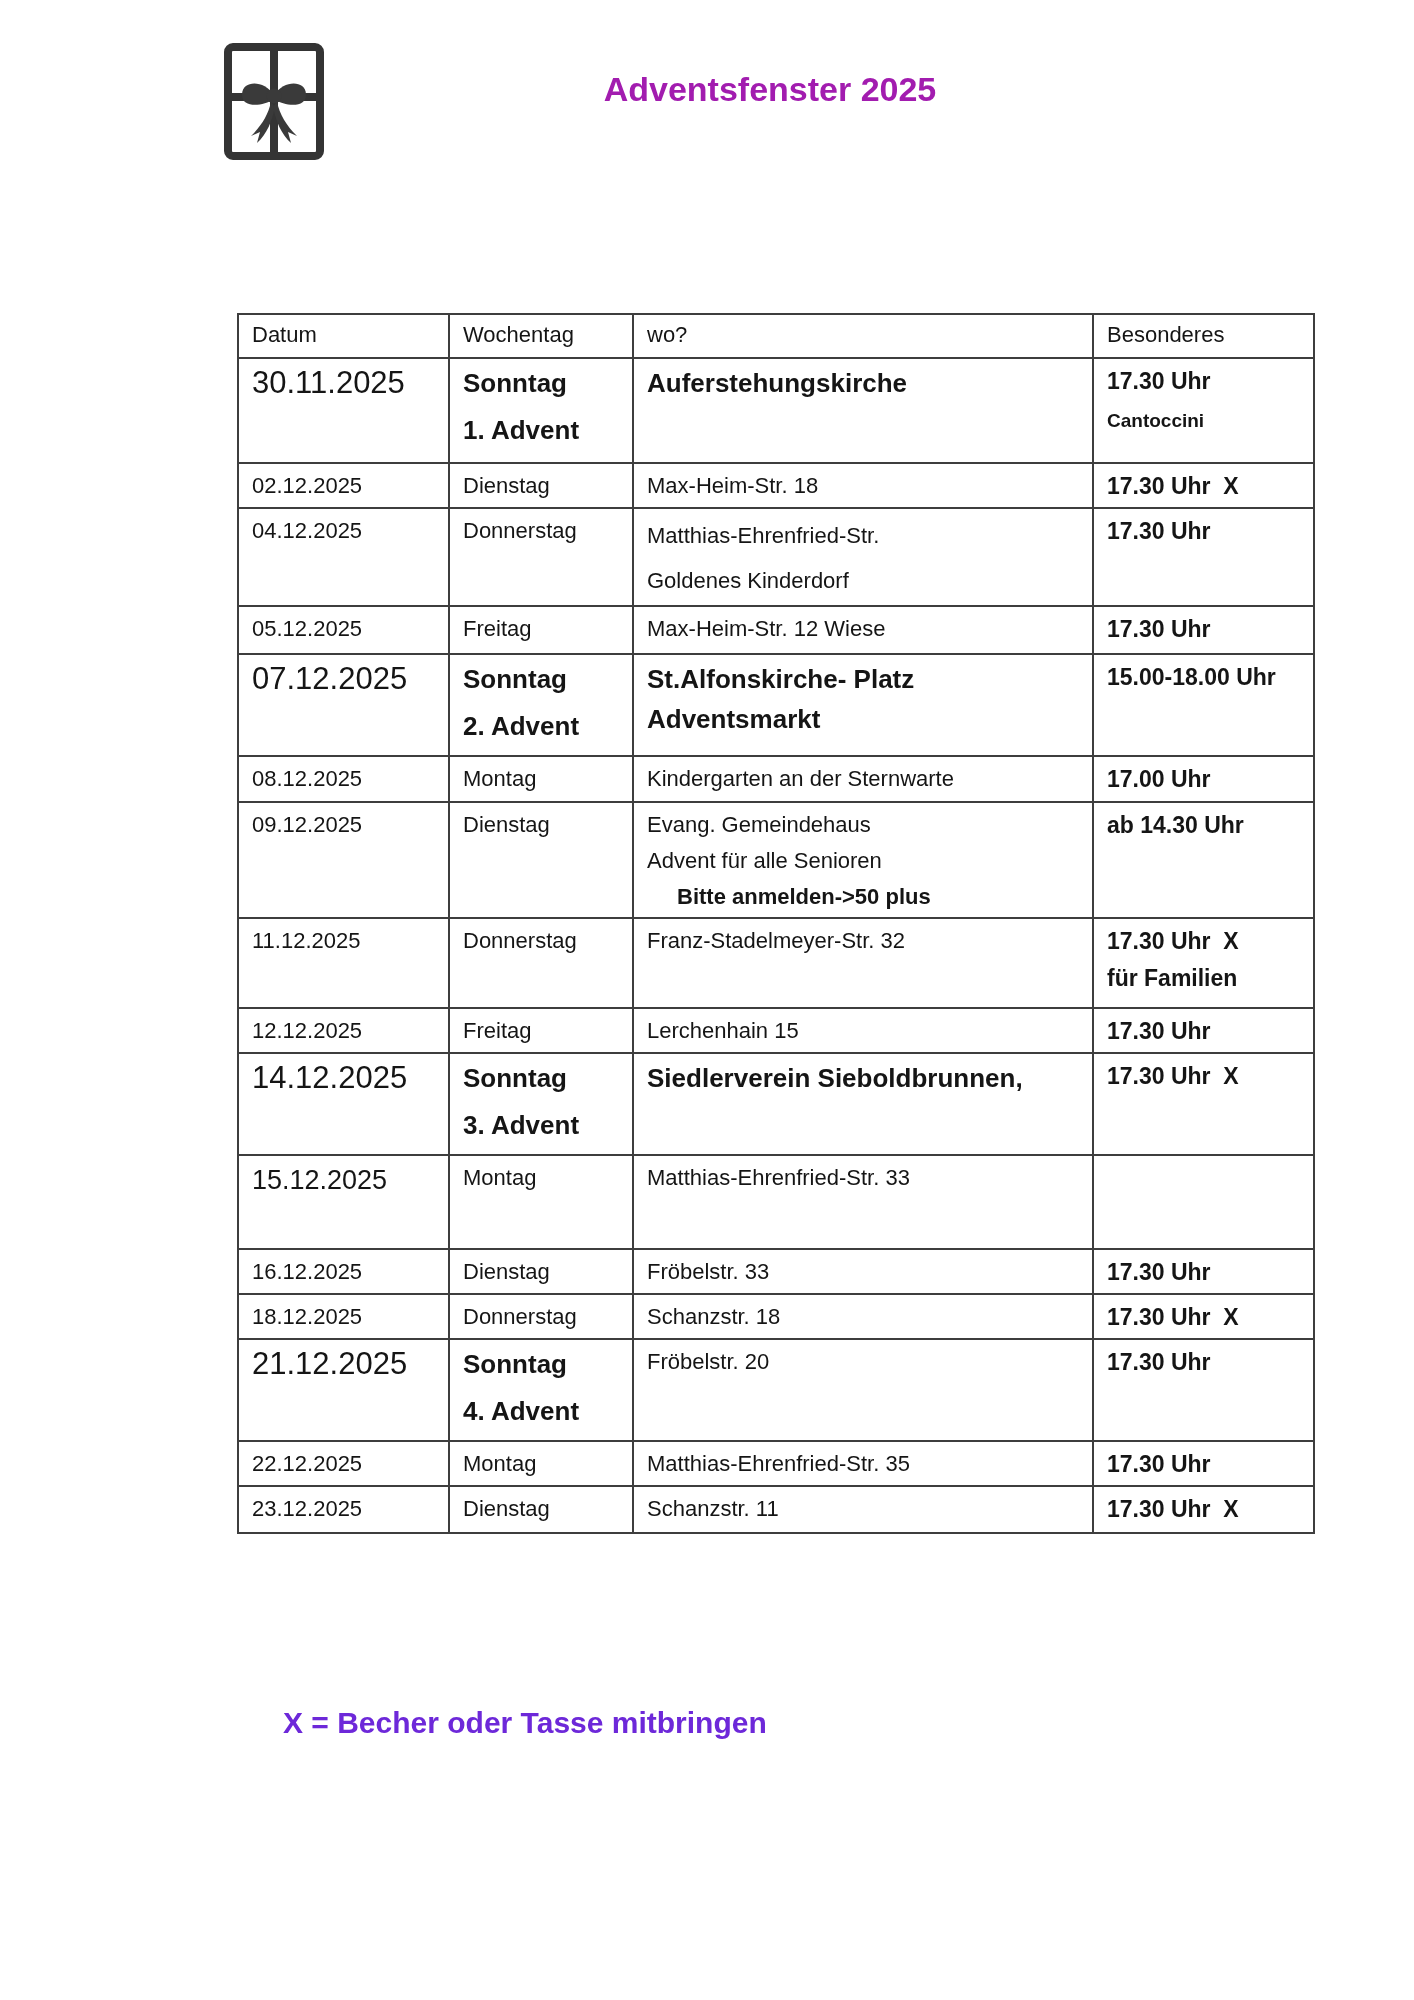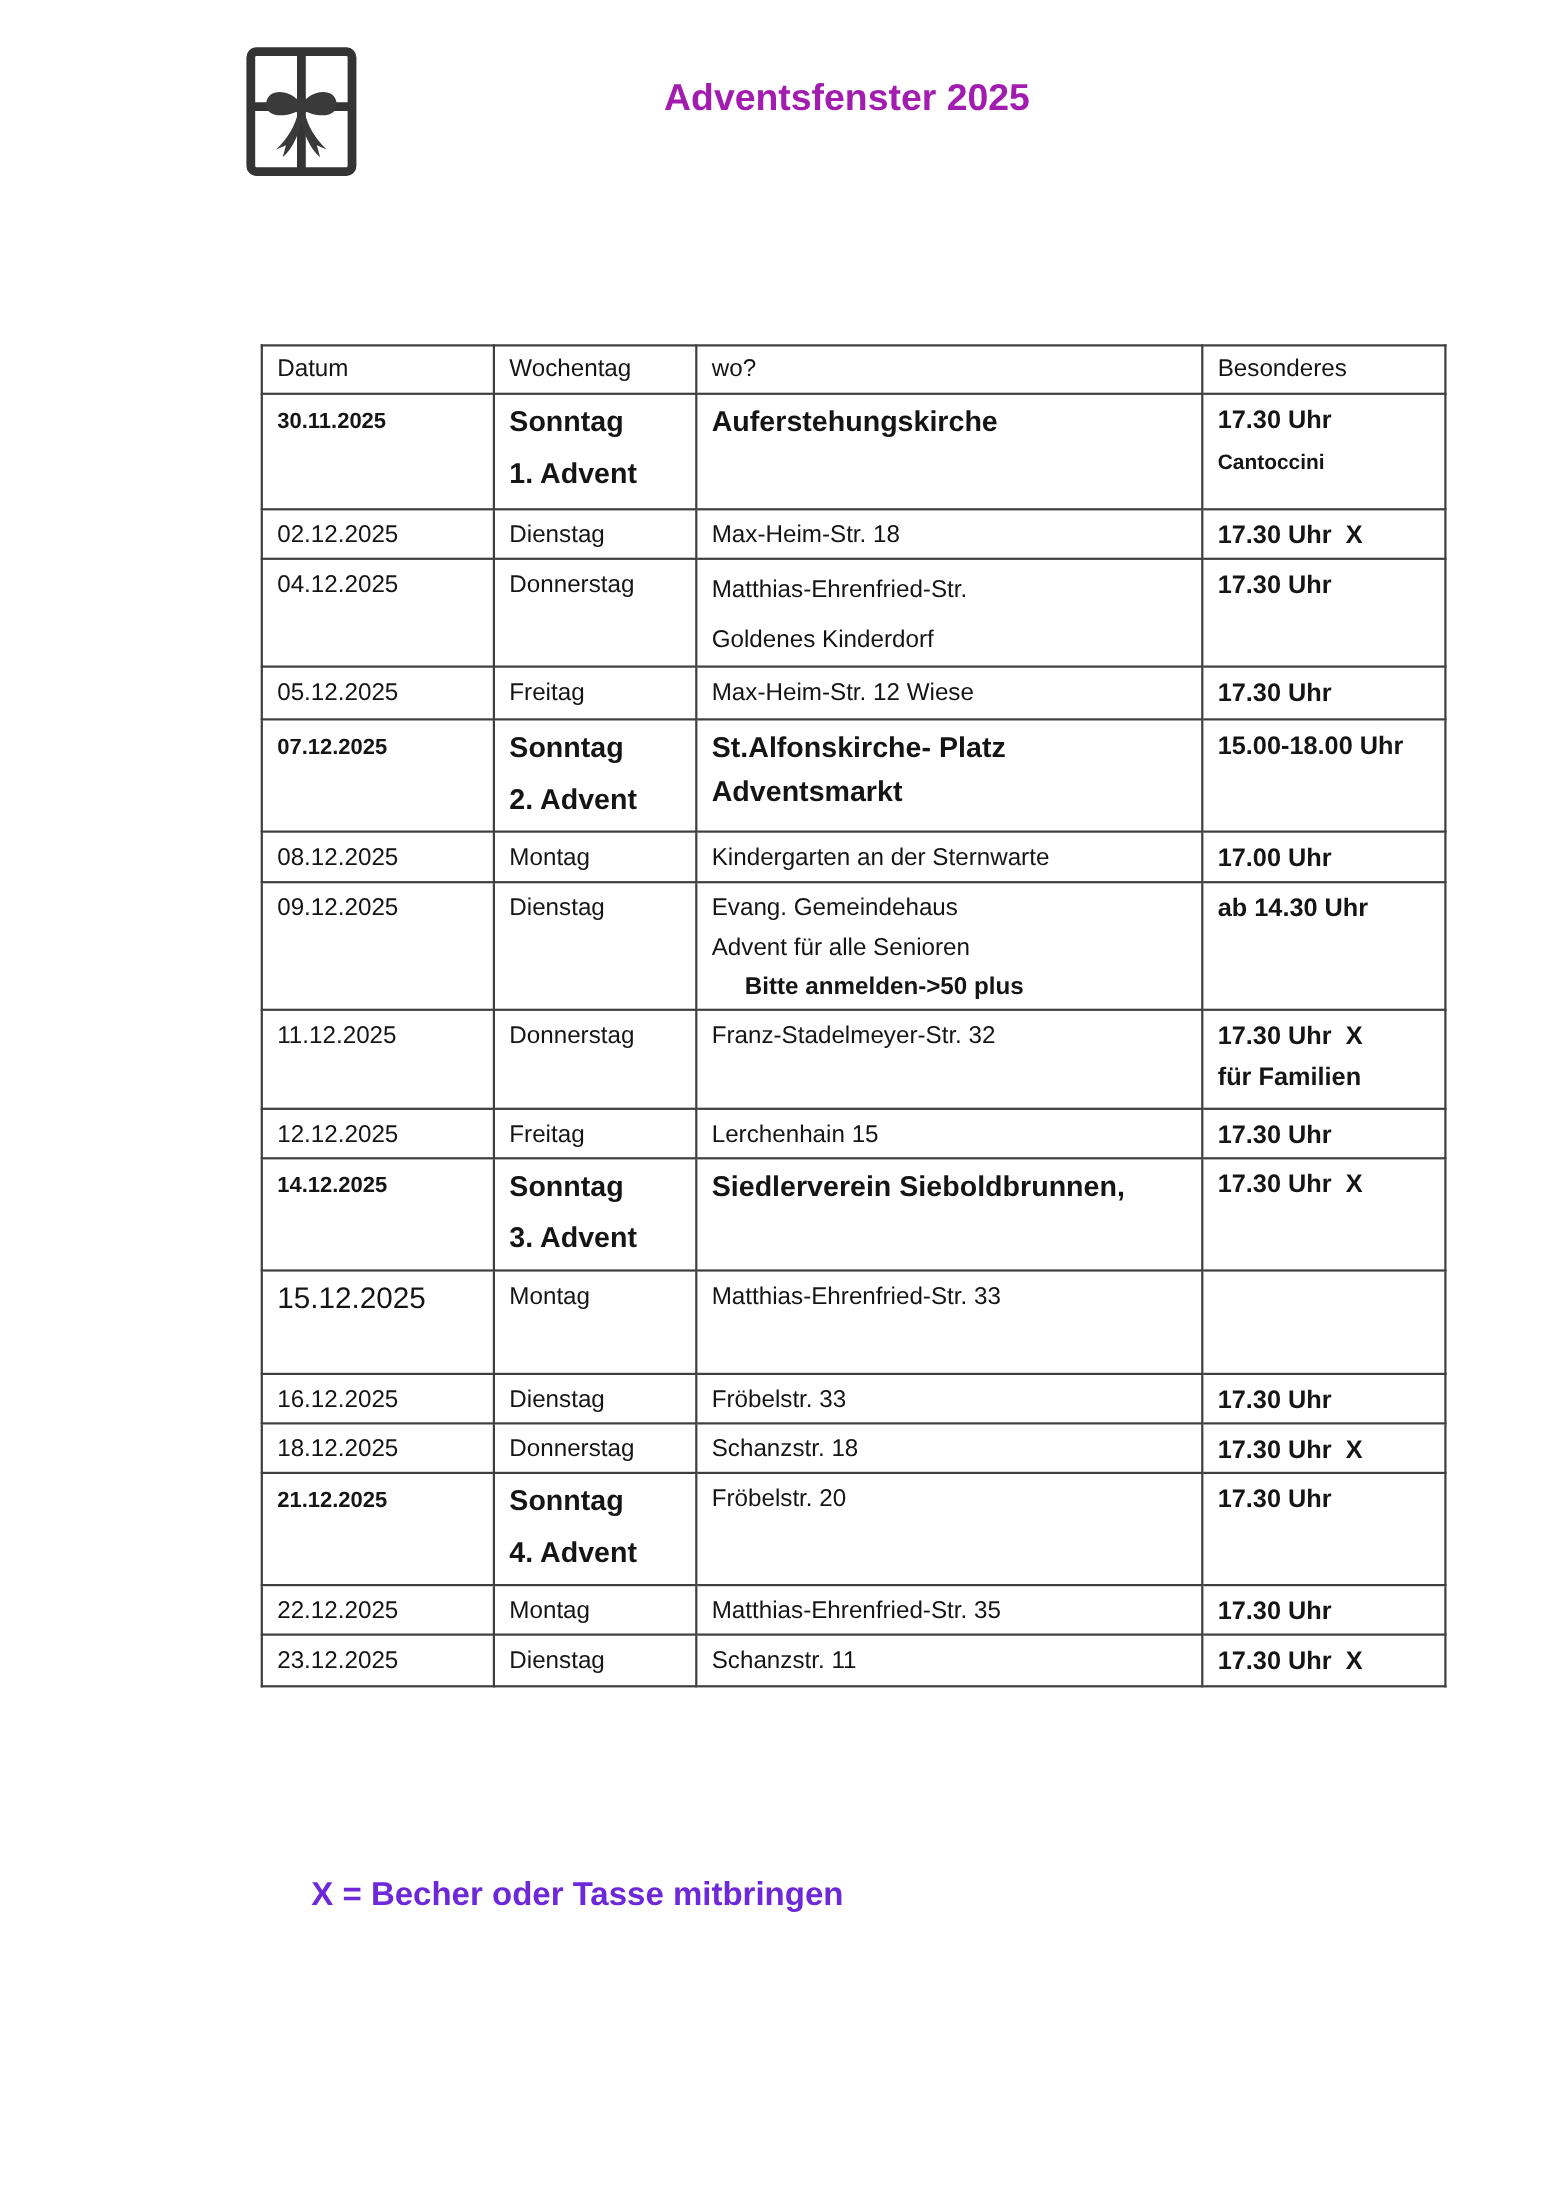--- a/index.html
+++ b/index.html
@@ -12,21 +12,21 @@
              font-size:34px;font-weight:bold;color:#a21caf;}
 
   
   table.tbl{position:absolute;left:237px;top:313px;border-collapse:collapse;table-layout:fixed;background:#fff;}
   .tbl th,.tbl td{border:2px solid #3e3e3e;vertical-align:top;text-align:left;font-weight:normal;color:#151515;overflow:hidden;}
   .tbl th{font-size:22px;line-height:30px;padding:5px 6px 3px 13px;}
   .tbl td{font-size:22px;line-height:36px;padding:4px 6px 2px 13px;}
   td div{white-space:pre-wrap;}
 
   
-  .dbold{font-weight:bold;font-size:20px;line-height:40px;}
+  .dbold{font-weight:normal;font-size:31px;line-height:40px;}
   .dlarge{font-size:27px;line-height:40px;}
 
   
   td.day-b div{font-weight:bold;font-size:26px;line-height:40px;margin-bottom:7px;}
 
   
   td.wo-b div{font-weight:bold;font-size:26px;line-height:40px;}
   td.spread div{line-height:45px;}
   .lb{font-weight:bold;}
   .ind{padding-left:30px;}

